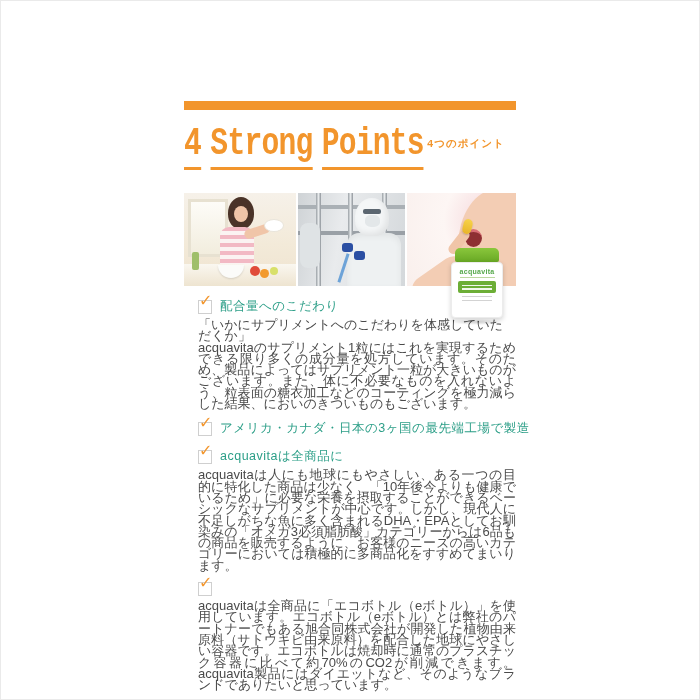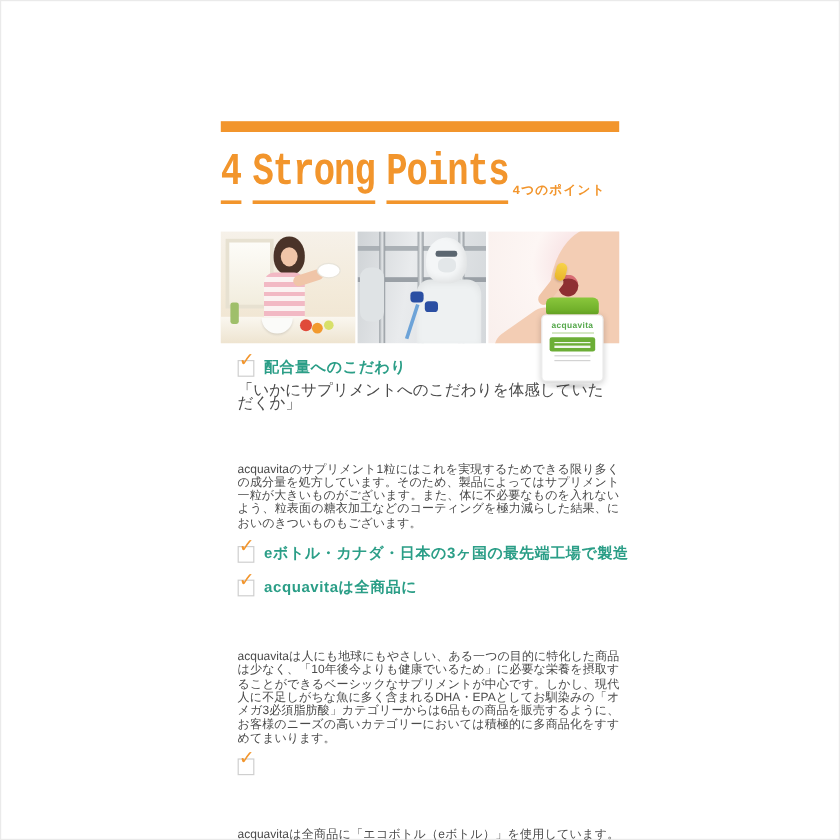--- a/index.html
+++ b/index.html
@@ -16,21 +16,21 @@
   .topbar{width:332px;height:9px;background:#F2952C;}
 
   
   .title-row{position:relative;margin-top:15px;height:46px;font-family:Liberation Mono, monospace;}
   .title-scale{display:inline-block;transform:scaleX(.78);transform-origin:left top;white-space:nowrap;}
   .title-word{
     display:inline-block;color:#F2952C;font-size:38px;font-weight:600;
     letter-spacing:-1px;line-height:1;padding-bottom:4px;margin-right:12px;
     border-bottom:3px solid #F2952C;
   }
-  .subtitle{position:absolute;left:243px;bottom:5px;color:#F2952C;font-size:10.5px;font-weight:bold;letter-spacing:1px;}
+  .subtitle{position:absolute;left:243px;bottom:20px;color:#F2952C;font-size:10.5px;font-weight:bold;letter-spacing:1px;}
 
   
   .photos{display:flex;gap:2px;margin-top:22px;}
   .photo{position:relative;height:93px;overflow:hidden;flex:0 0 auto;}
   .photo1{width:112px;background:linear-gradient(180deg,#f6f1e9 0%,#f3ead9 55%,#efe3cf 100%);}
   .photo2{width:107px;background:linear-gradient(100deg,#cfd3d6,#e9ebed 40%,#d4d8db);}
   .photo3{width:109px;background:radial-gradient(circle at 78% 30%,#f4d3d8 0%,#fdf6f4 45%,#f9efec 100%);}
 
   
   .p1-window{position:absolute;left:4px;top:6px;width:34px;height:52px;background:linear-gradient(#fdfcf8,#f2edde);border:3px solid #e7e1d1;}
@@ -77,24 +77,24 @@
   .bottle-chip i{display:block;width:80%;height:1.5px;background:rgba(255,255,255,.9);}
   .bottle-micro{width:60%;height:1px;background:#d3d3d3;margin:3px auto 0;}
   .bottle-shadow{width:48px;height:6px;margin:1px auto 0;background:radial-gradient(ellipse at center,rgba(0,0,0,.16),rgba(0,0,0,0) 70%);}
 
   
   .sections{margin-top:12px;padding-left:14px;width:318px;}
   .section{margin-bottom:11px;}
   .sec-head{display:flex;align-items:center;margin-bottom:4px;}
   .chk{position:relative;width:12px;height:12px;border:1.5px solid #cfcfcf;background:#fff;margin-right:8px;flex:0 0 auto;}
   .chk .mark{position:absolute;left:0px;top:-8px;color:#F2952C;font-size:16px;font-weight:bold;line-height:1;}
-  .sec-title{color:#2B9E87;font-size:12.5px;font-weight:bold;letter-spacing:.5px;white-space:nowrap;}
+  .sec-title{color:#2B9E87;font-size:12.5px;font-weight:normal;letter-spacing:.5px;white-space:nowrap;}
   .sec-intro{font-size:13px;color:#4a4a4a;line-height:11.3px;}
   .sec-intro:empty{display:none;}
-  .sec-body{font-size:10px;color:#4a4a4a;line-height:11.3px;text-align:justify;margin-top:44px;}
+  .sec-body{font-size:13px;color:#4a4a4a;line-height:11.3px;text-align:justify;}
 </style>
 </head>
 <body>
 
 <div class="frame"></div>
 
 <div class="content">
 
   <div class="topbar"></div>
 
@@ -159,21 +159,21 @@
       </div>
       <div class="sec-intro">「いかにサプリメントへのこだわりを体感していただくか」</div>
       <div class="sec-body">acquavitaのサプリメント1粒にはこれを実現するためできる限り多くの成分量を処方しています。そのため、製品によってはサプリメント一粒が大きいものがございます。また、体に不必要なものを入れないよう、粒表面の糖衣加工などのコーティングを極力減らした結果、においのきついものもございます。</div>
     </div>
 
     <div class="section">
       <div class="sec-head">
         <span class="chk">
             <span class="mark">✓</span>
           </span>
-        <span class="sec-title">eボトル・カナダ・日本の3ヶ国の最先端工場で製造</span>
+        <span class="sec-title">アメリカ・カナダ・日本の3ヶ国の最先端工場で製造</span>
       </div>
 
     </div>
 
     <div class="section">
       <div class="sec-head">
         <span class="chk">
             <span class="mark">✓</span>
           </span>
         <span class="sec-title">acquavitaは全商品に</span>

